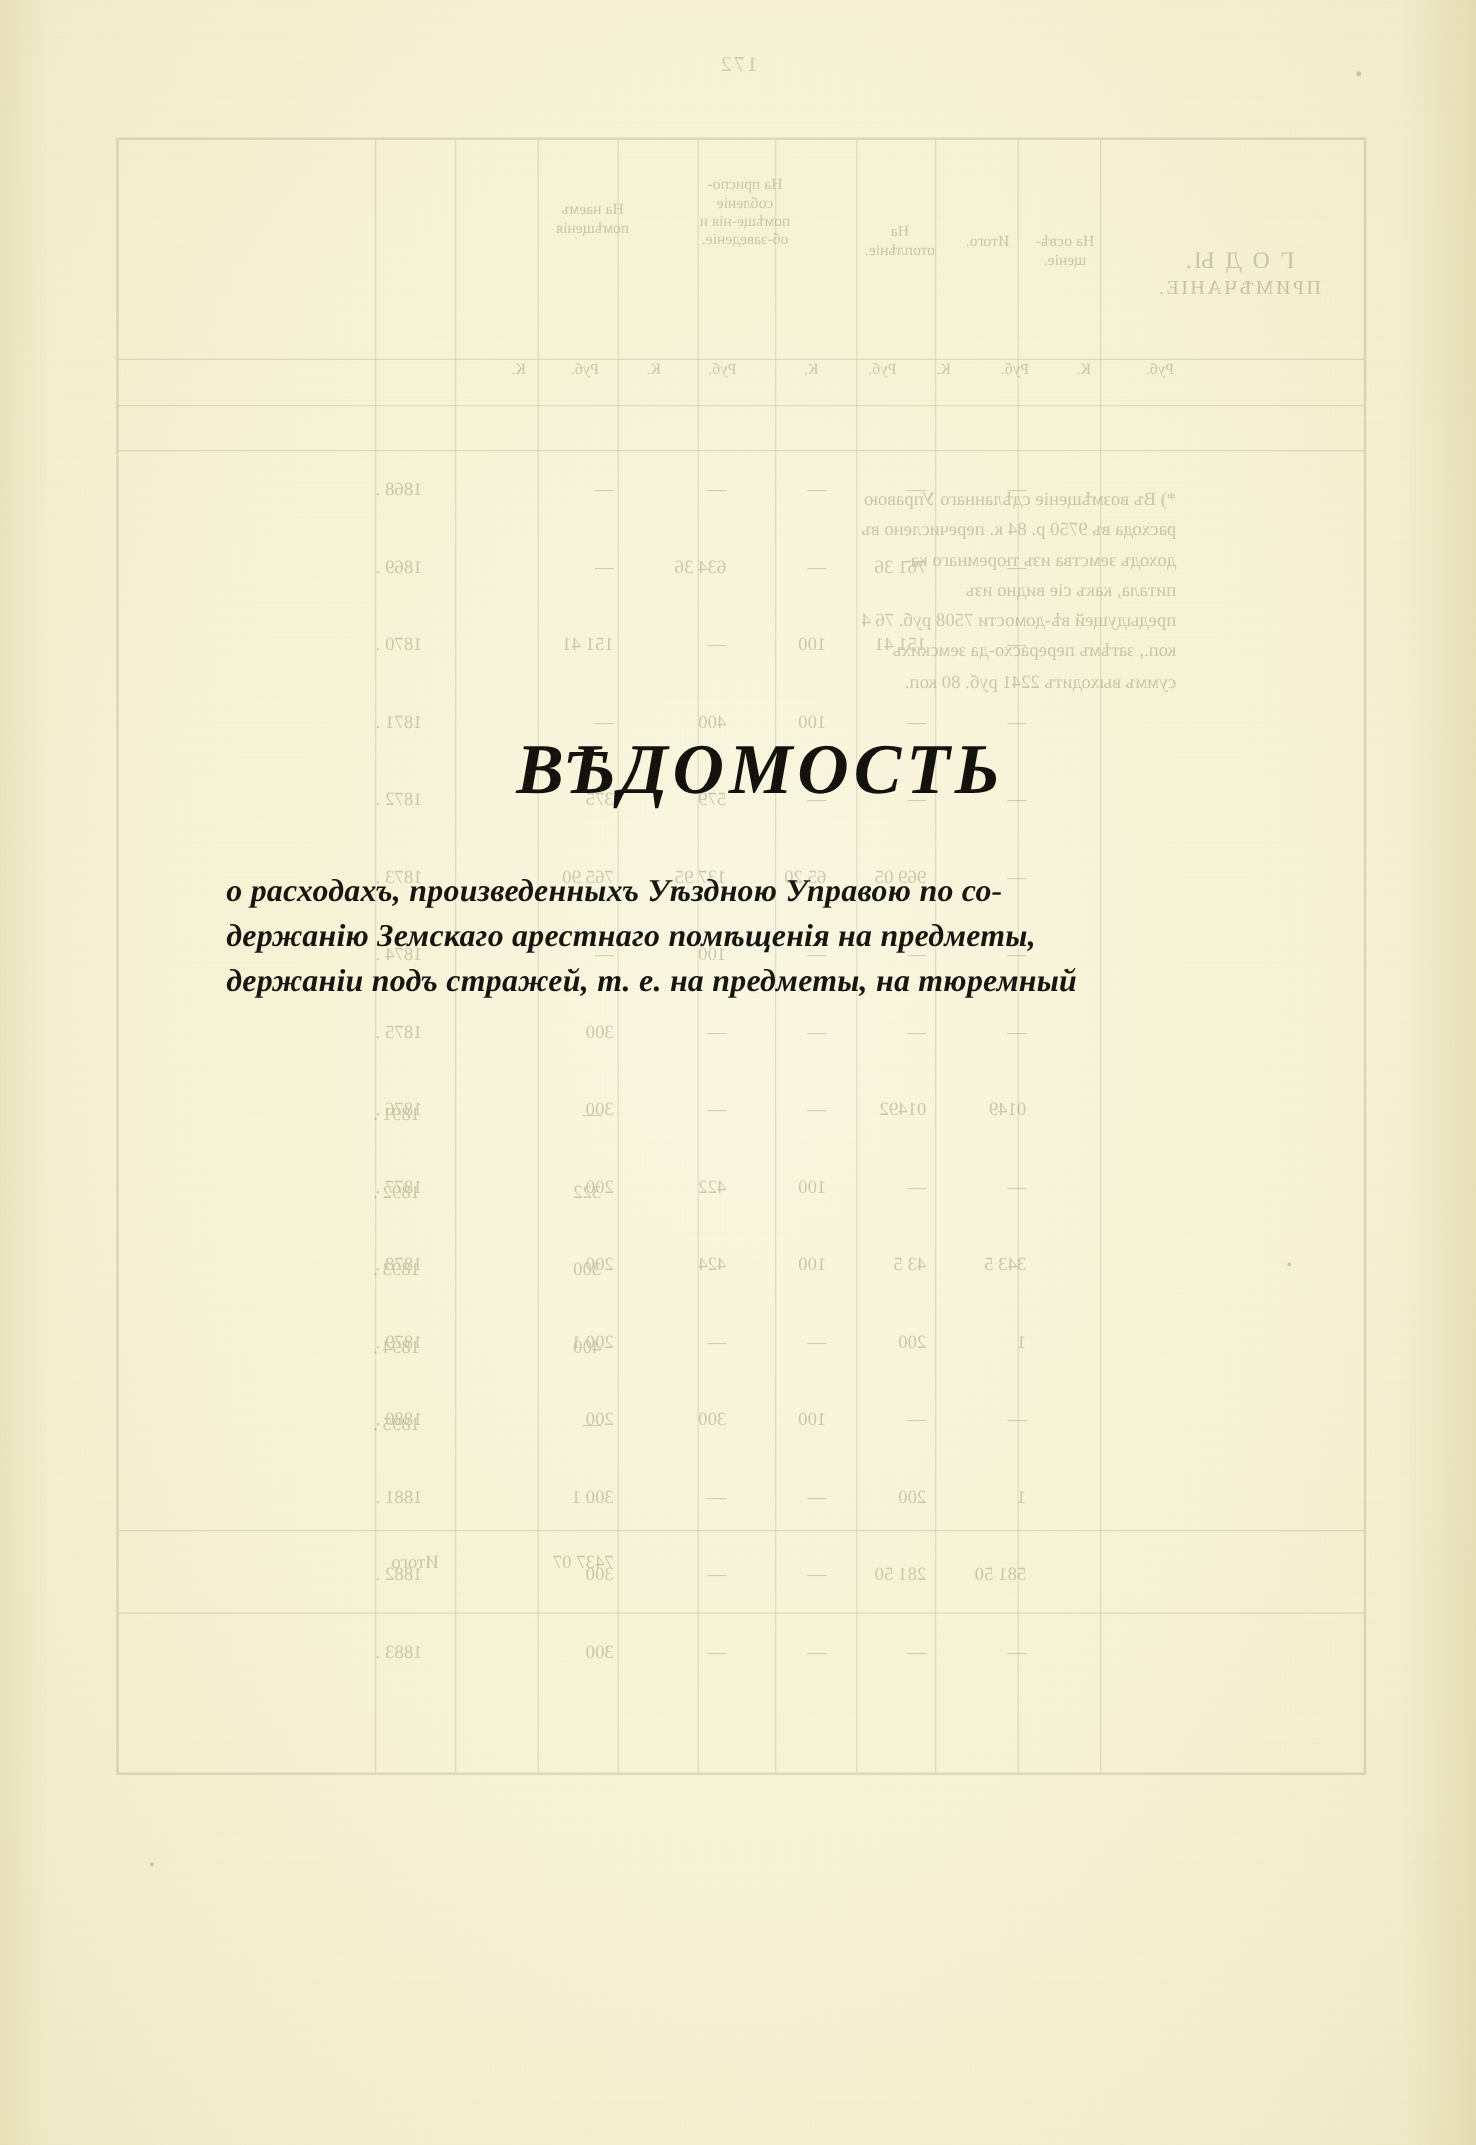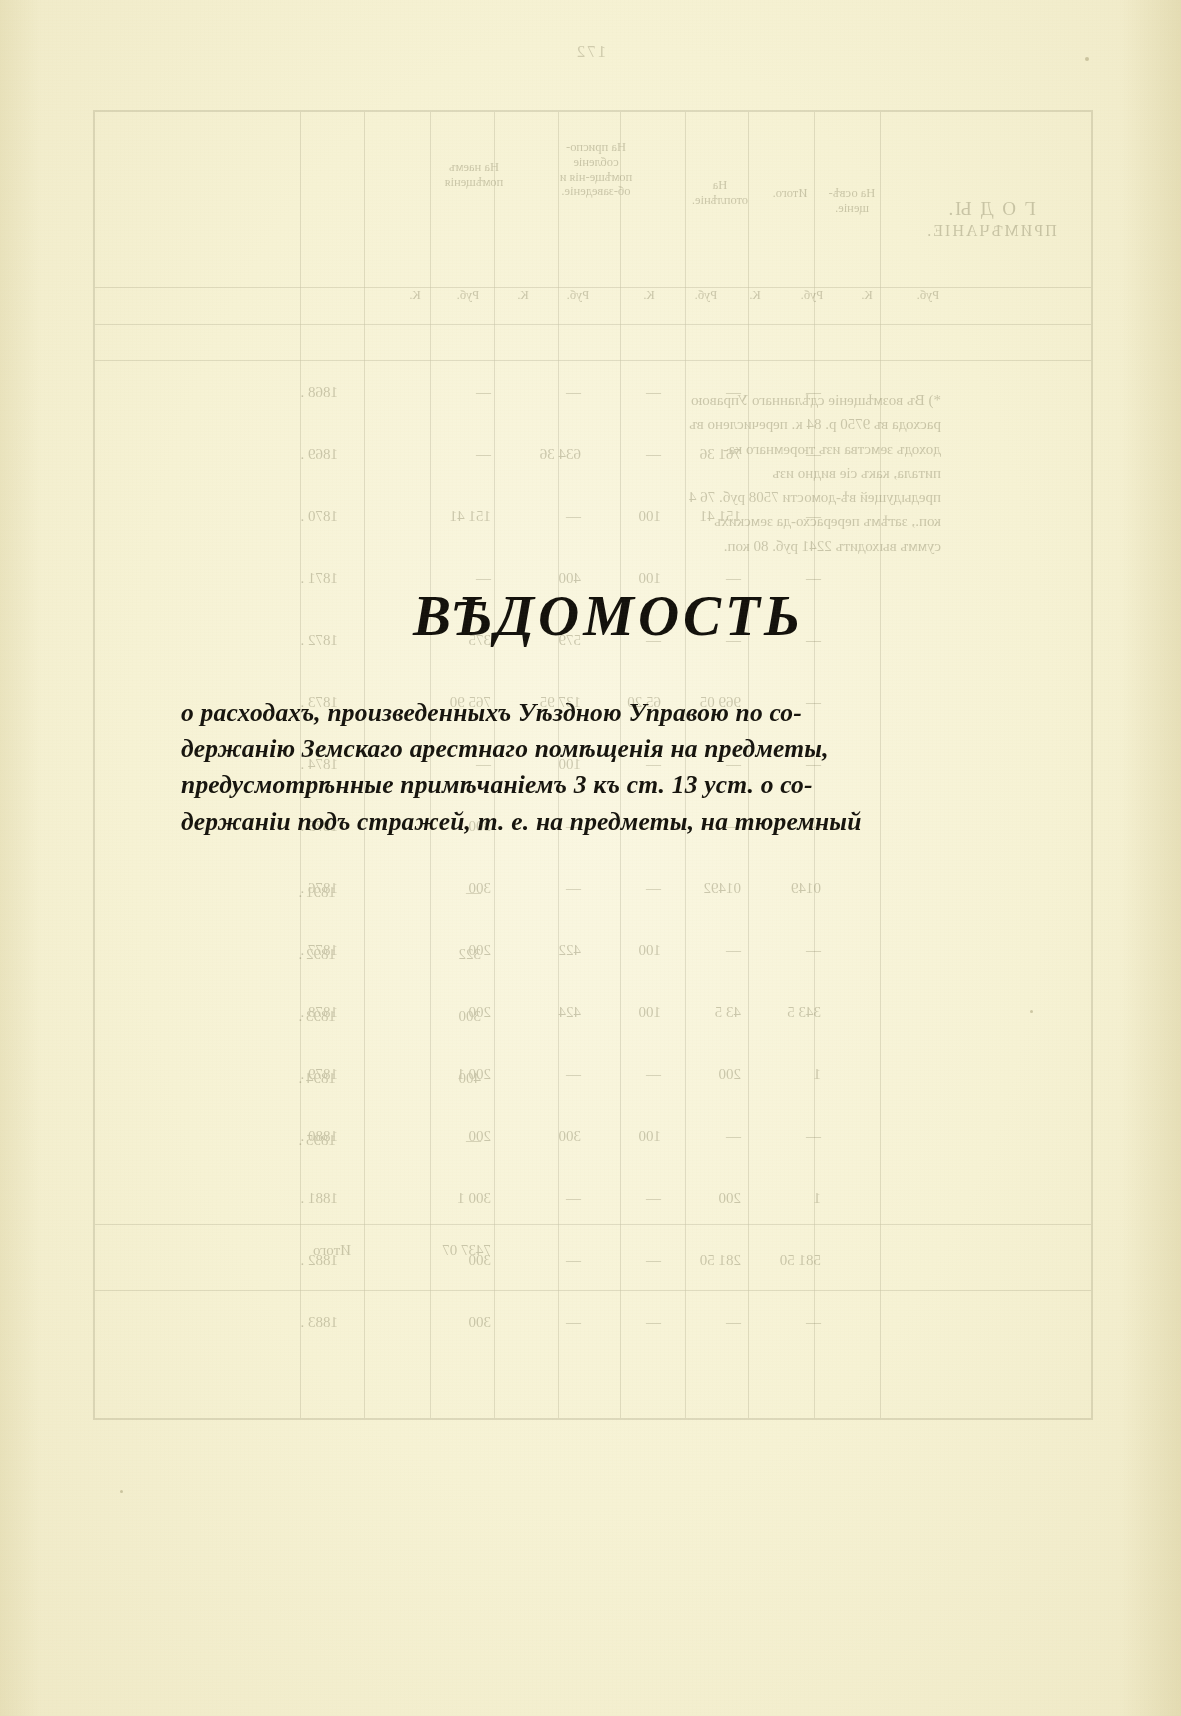--- a/index.html
+++ b/index.html
@@ -321,21 +321,20 @@
 
     <div class="bcell" style="top:1242px; left:830px;">Итого</div>
     <div class="bcell" style="top:1242px; left:690px;">7437 07</div>
   </div>
 
   <div id="front">
     <div id="title">ВѢДОМОСТЬ</div>
     <div id="subtitle">
       <span class="l1">о расходахъ, произведенныхъ Уѣздною Управою по со-</span>
       <span class="l2">держанію Земскаго арестнаго помѣщенія на предметы,</span>
-      <span class="l2">предусмотрѣнные примѣчаніемъ 3 къ ст. 13 уст. о со-</span>
       <span class="l2">держаніи подъ стражей, т. е. на предметы, на тюремный</span>
     </div>
   </div>
 
   <div id="grain"></div>
   <div id="edge"></div>
   <div id="edge-left"></div>
 
   <div class="speck" style="left:1085px; top:57px; width:4px; height:4px;"></div>
   <div class="speck" style="left:1030px; top:1010px; width:3px; height:3px;"></div>

